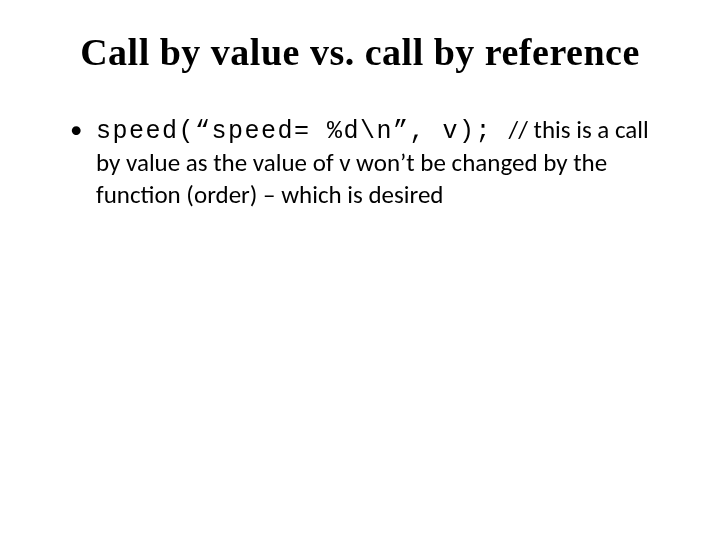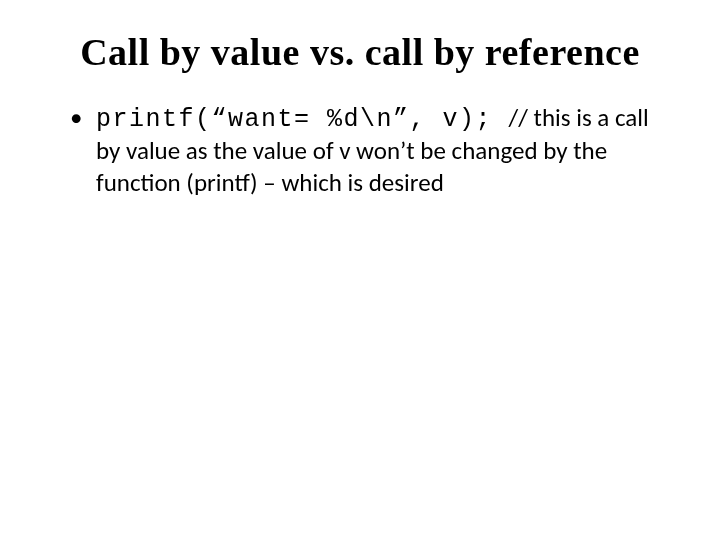--- a/index.html
+++ b/index.html
@@ -15,21 +15,21 @@
     width: 720px;
     height: 540px;
     box-sizing: border-box;
     padding: 30px 50px 40px 50px;
   }
   .title {
     font-family: Georgia, "Times New Roman", serif;
     font-size: 38px;
     font-weight: bold;
     text-align: center;
-    margin: 0 0 28px 0;
+    margin: 0 0 40px 0;
     letter-spacing: 0.5px;
   }
   ul.bullets {
     list-style: none;
     padding: 0;
     margin: 0 0 0 20px;
     font-size: 25px;
     line-height: 1.25;
   }
   ul.bullets > li {
@@ -49,16 +49,16 @@
     letter-spacing: 1.5px;
   }
 </style>
 </head>
 <body>
 
 <div class="slide">
   <h1 class="title">Call by value vs. call by reference</h1>
   <ul class="bullets">
     <li>
-      <span class="code">printf(“want= %d\n”, v); </span><span>// this is a call by value as the value of v won’t be changed by the function (printf) – which is desired</span>
+      <span class="code">speed(“speed= %d\n”, v); </span><span>// this is a call by value as the value of v won’t be changed by the function (order) – which is desired</span>
     </li>
   </ul>
 </div>
 
 </body></html>

